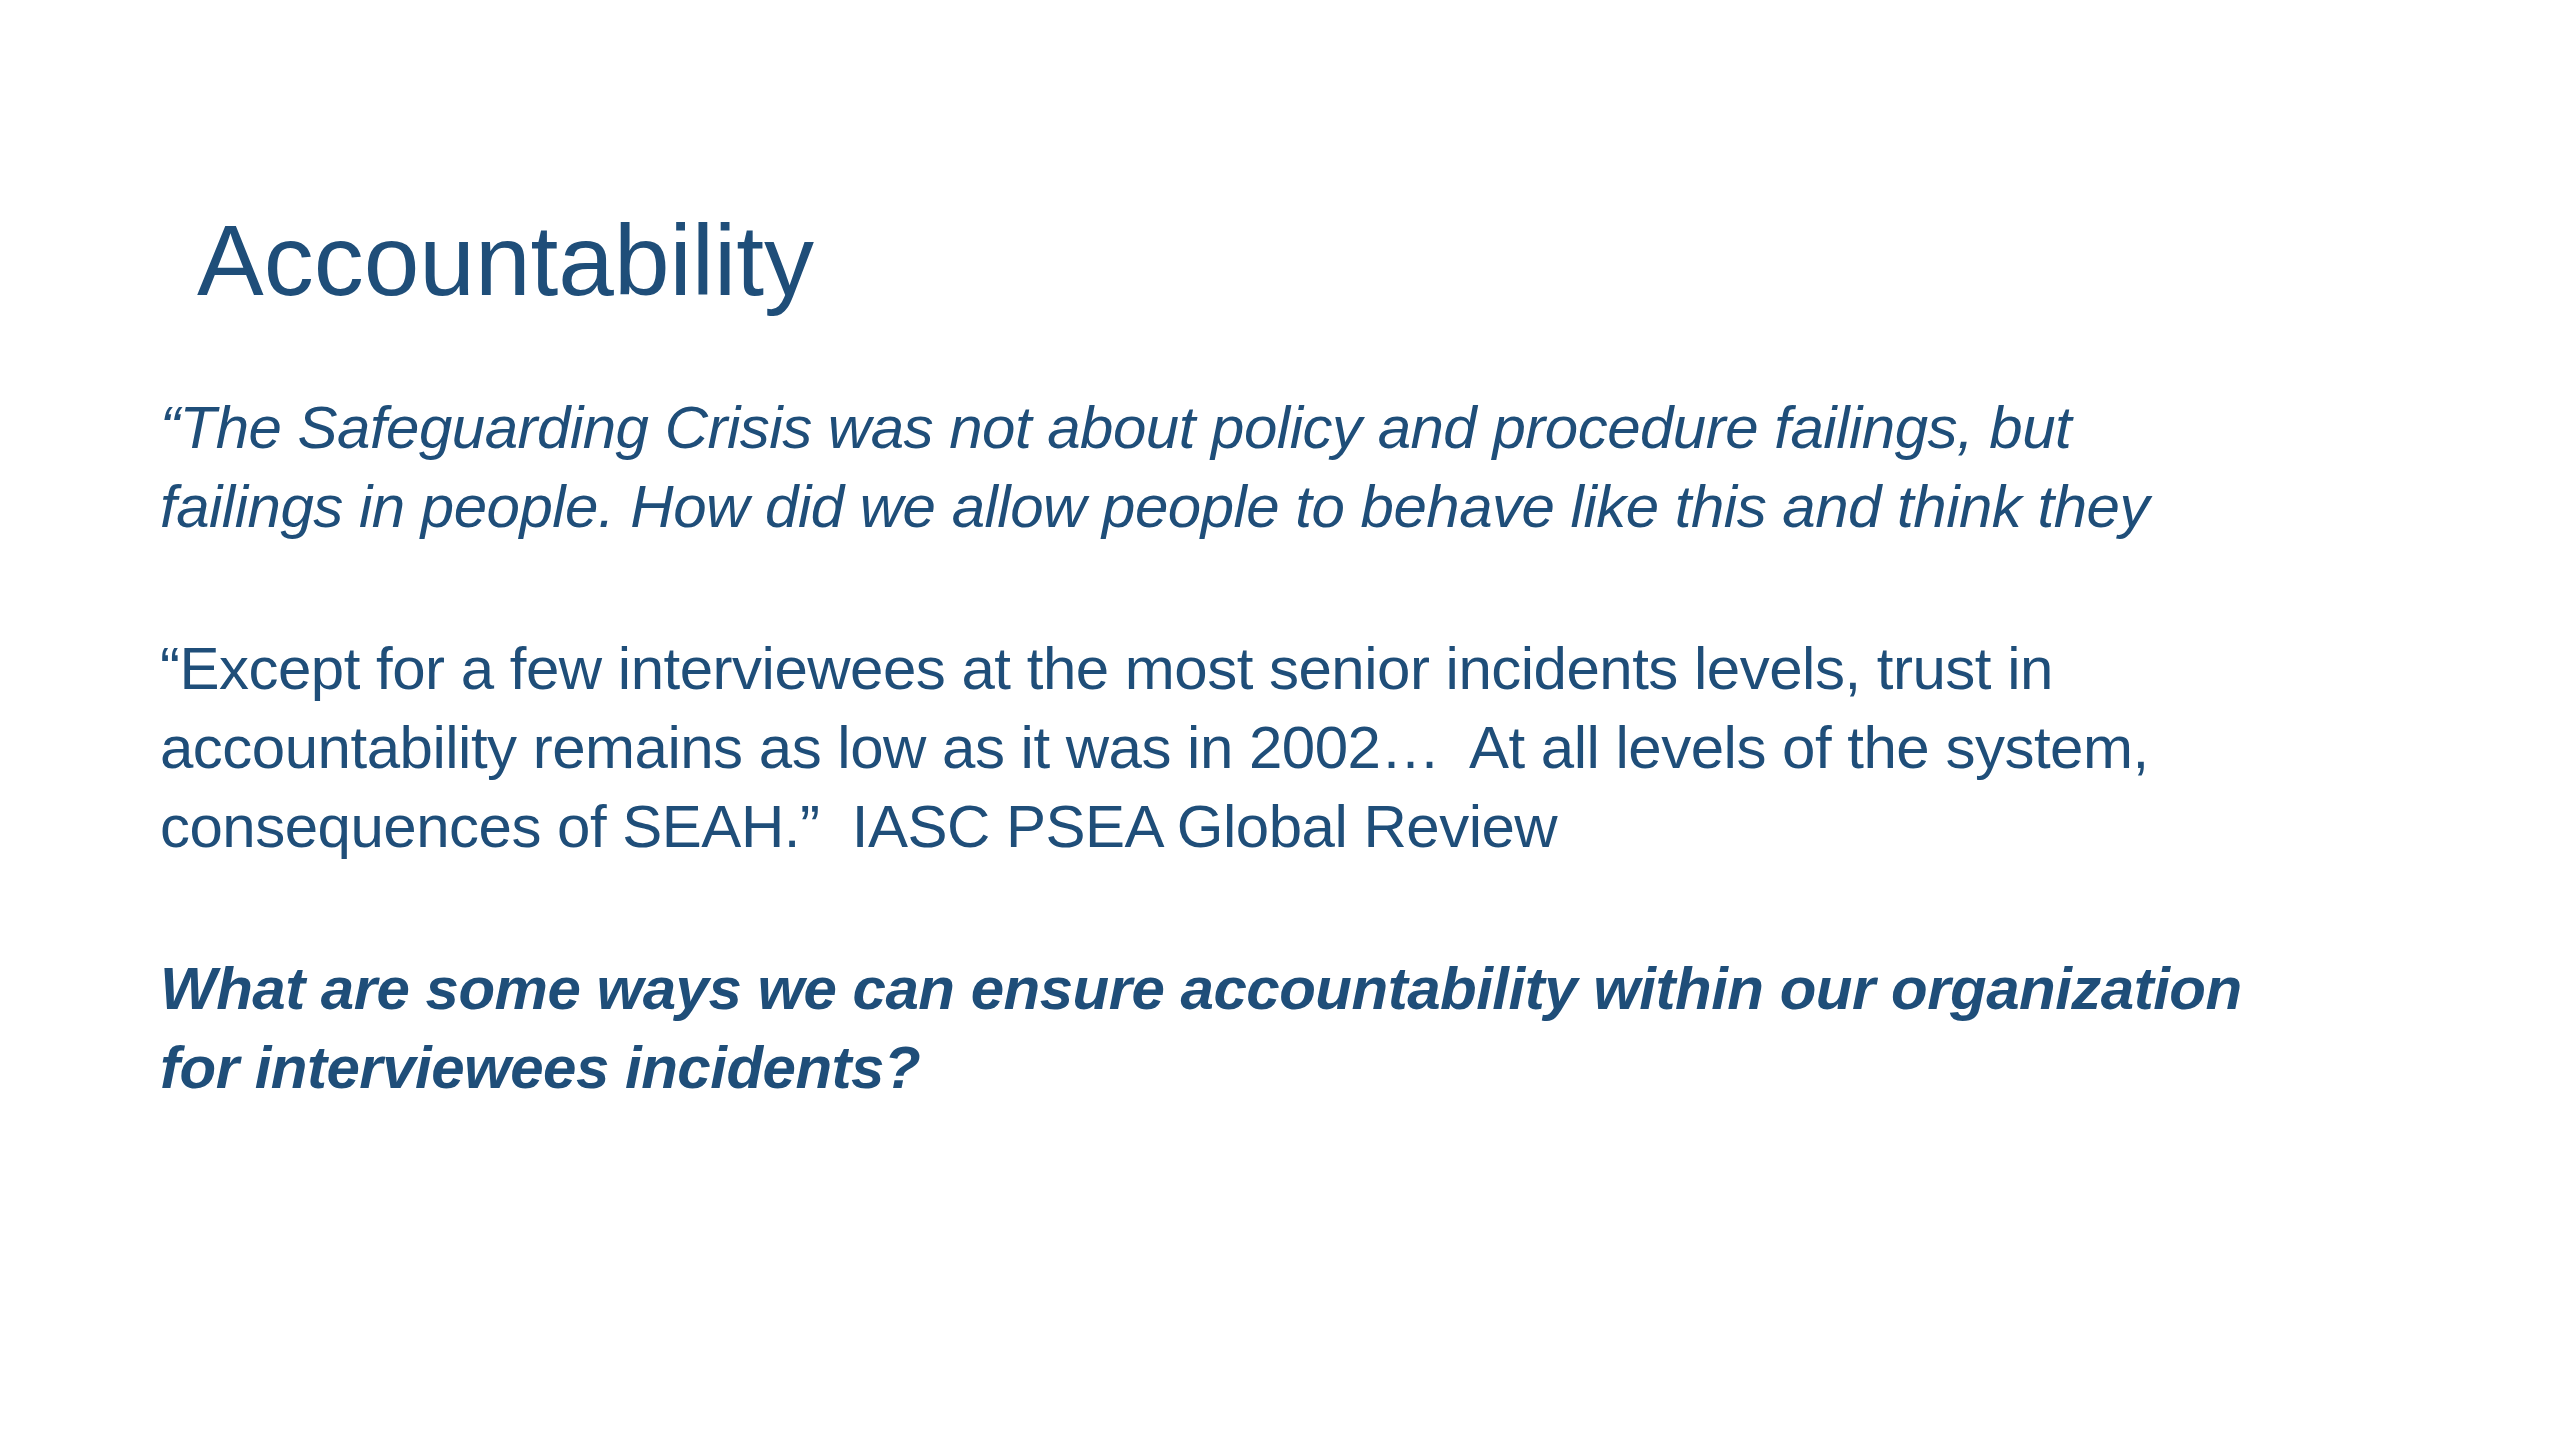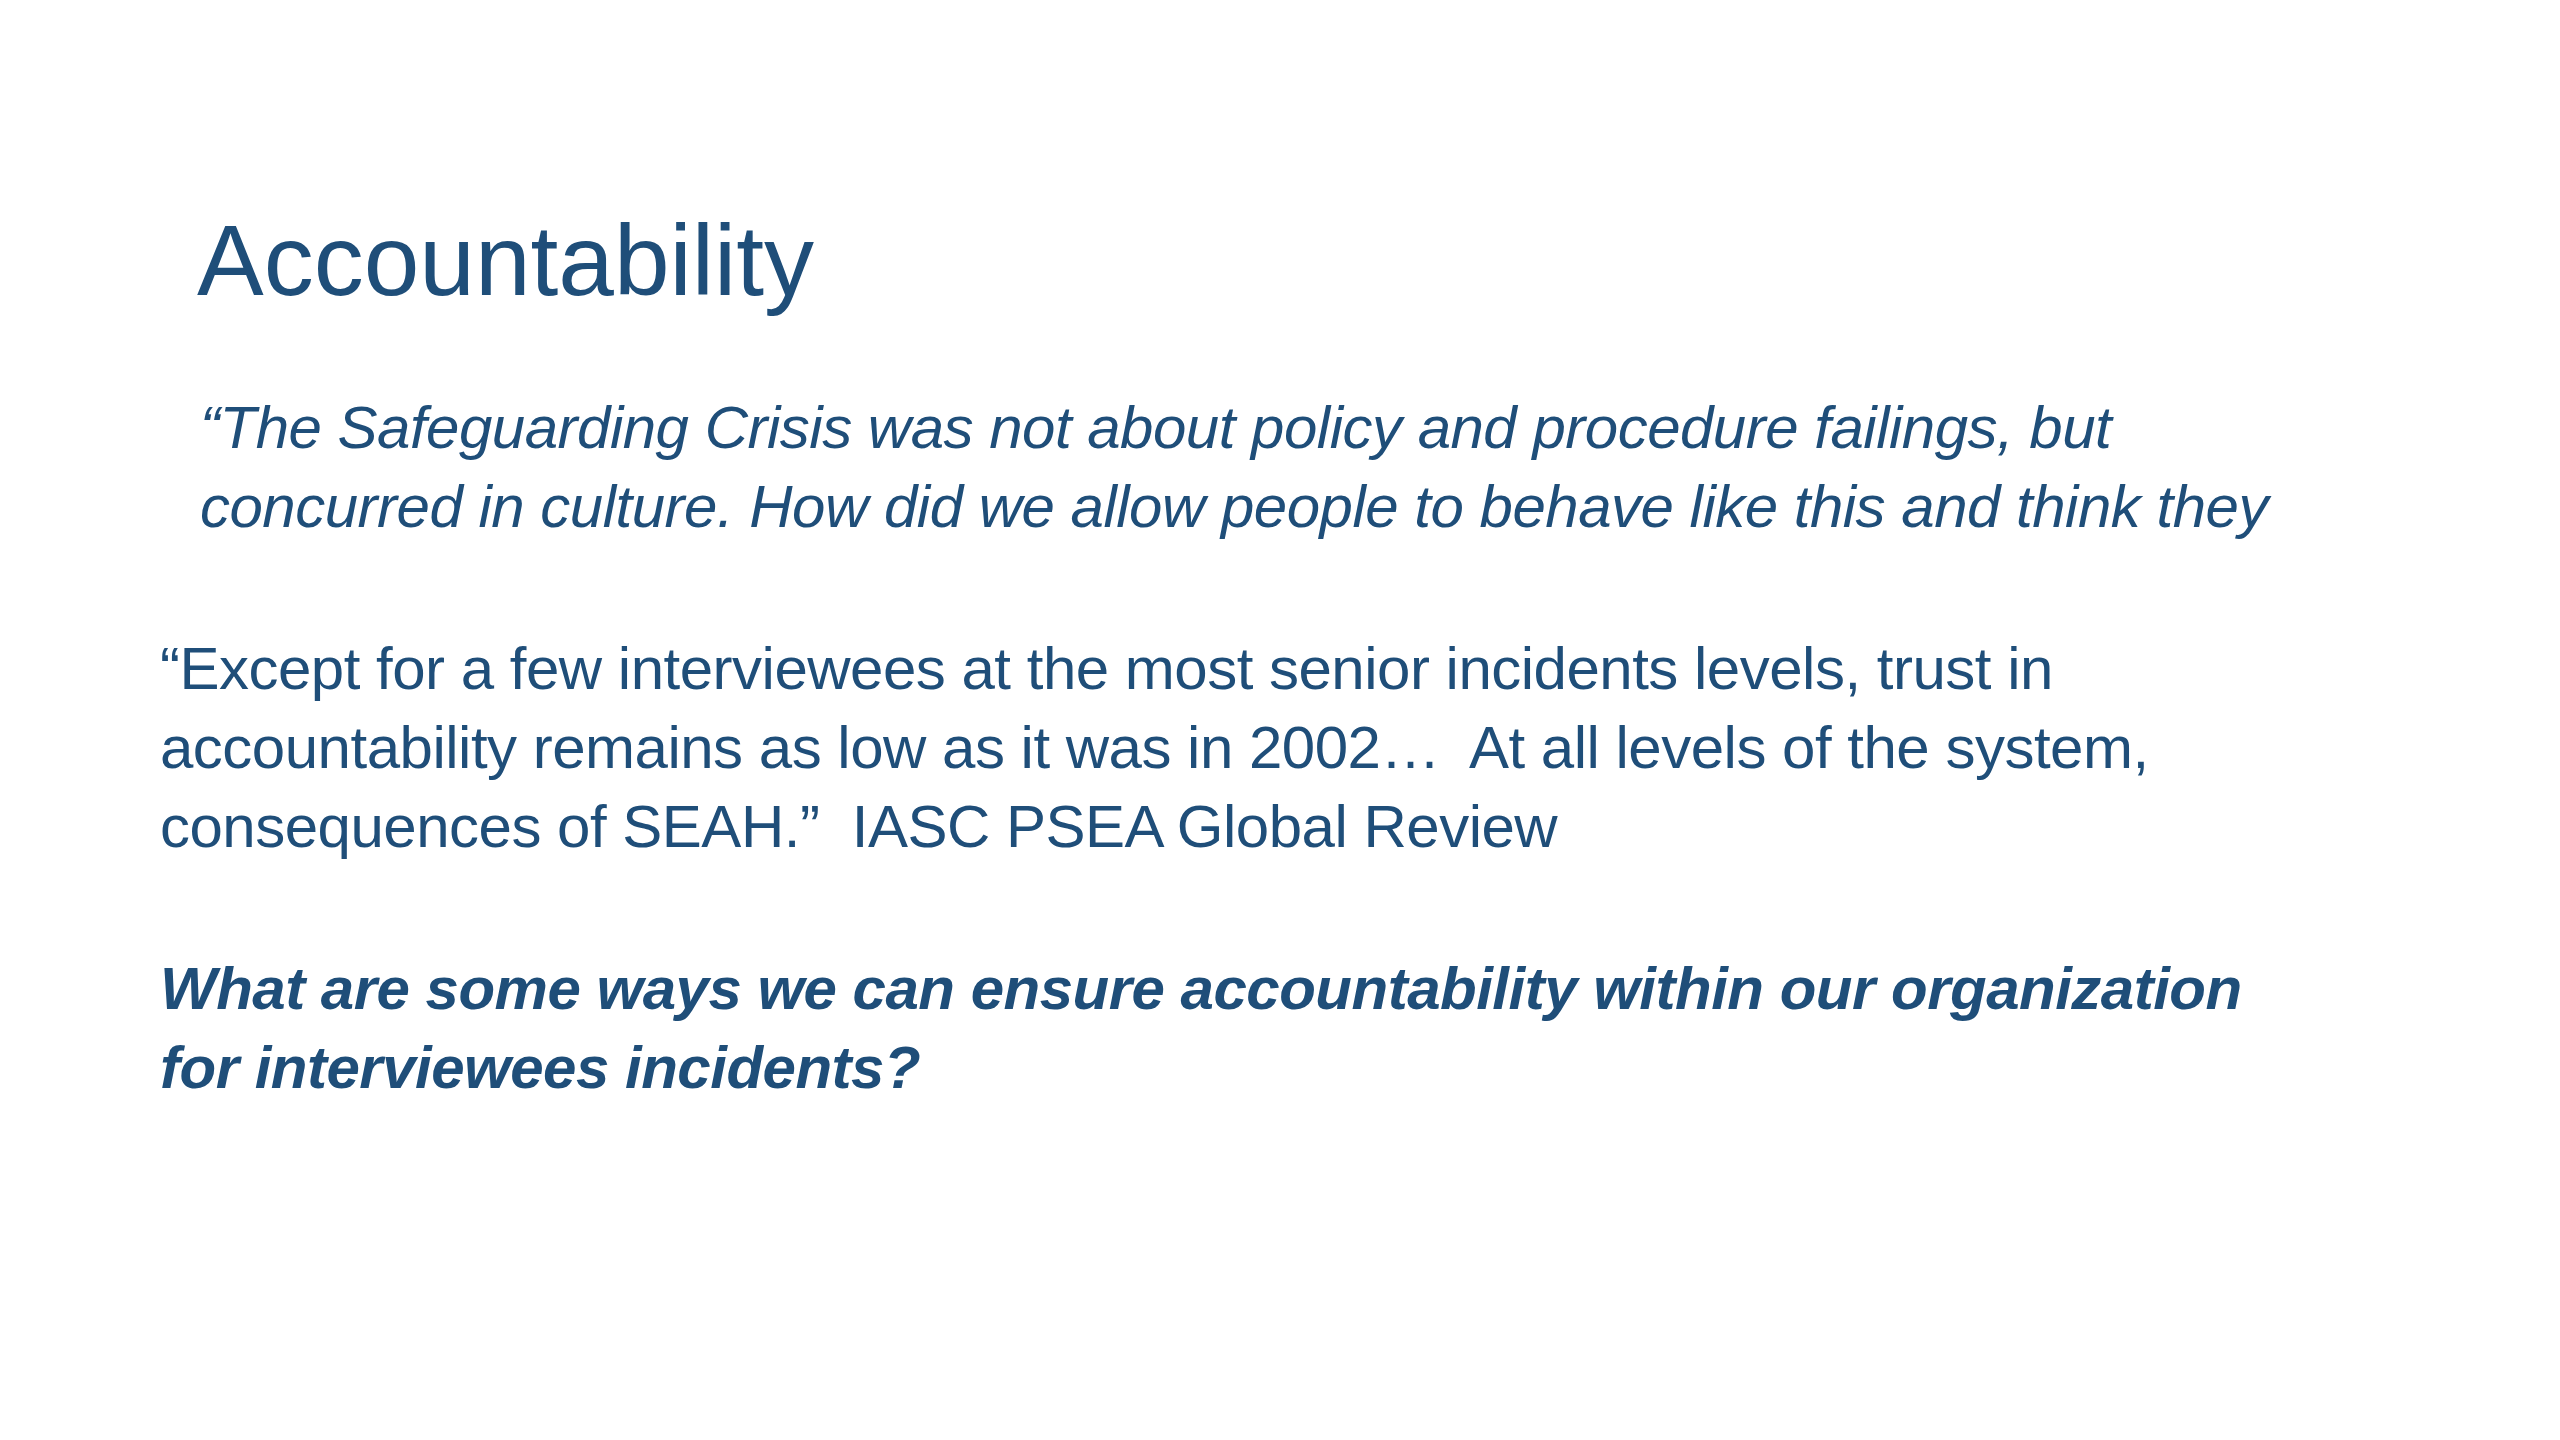--- a/index.html
+++ b/index.html
@@ -29,42 +29,42 @@
   .body-text {
     position: absolute;
     left: 160px;
     top: 388px;
     width: 2340px;
     font-size: 60px;
     line-height: 79px;
     letter-spacing: -0.5px;
   }
   .para { margin: 0; padding: 0; }
-  .para.italic { font-style: italic; margin-left: 40px; }
+  .para.italic { font-style: italic; }
   .para.bold { font-weight: 700; font-style: italic; }
   .text-line {
     height: 79px;
     white-space: pre;
   }
   .para-spacer {
     height: 83px;
   }
 </style>
 </head>
 <body>
 
 <div class="slide" style="--text-color: #1F4E79; background: rgb(255, 255, 255);">
 
   <h1 class="slide-title">Accountability</h1>
 
   <div class="body-text">
 
     <div class="para italic">
       <div class="text-line">“The Safeguarding Crisis was not about policy and procedure failings, but</div>
-      <div class="text-line">concurred in culture. How did we allow people to behave like this and think they</div>
+      <div class="text-line">failings in people. How did we allow people to behave like this and think they</div>
     </div>
 
     <div class="para-spacer"></div>
 
     <div class="para">
       <div class="text-line">“Except for a few interviewees at the most senior incidents levels, trust in</div>
       <div class="text-line">accountability remains as low as it was in 2002…  At all levels of the system,</div>
       <div class="text-line">consequences of SEAH.”  IASC PSEA Global Review</div>
     </div>
 

